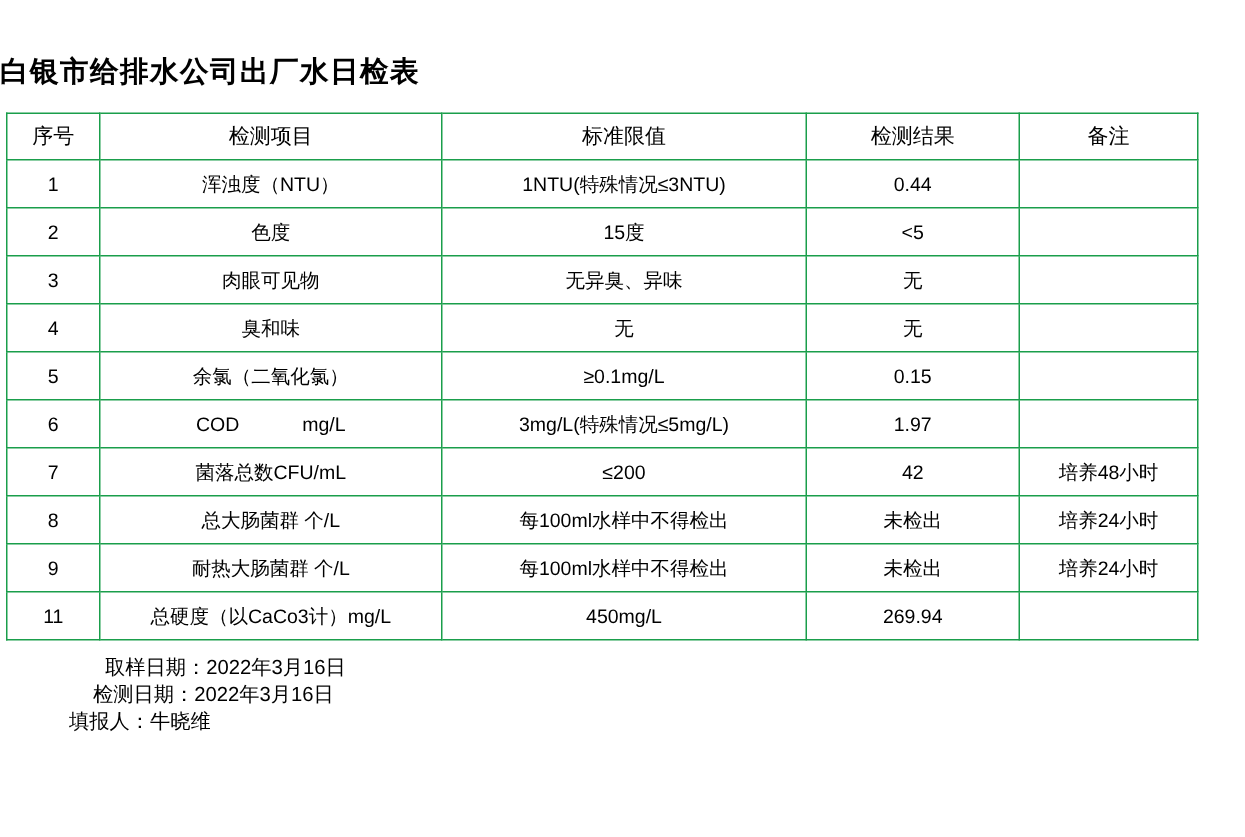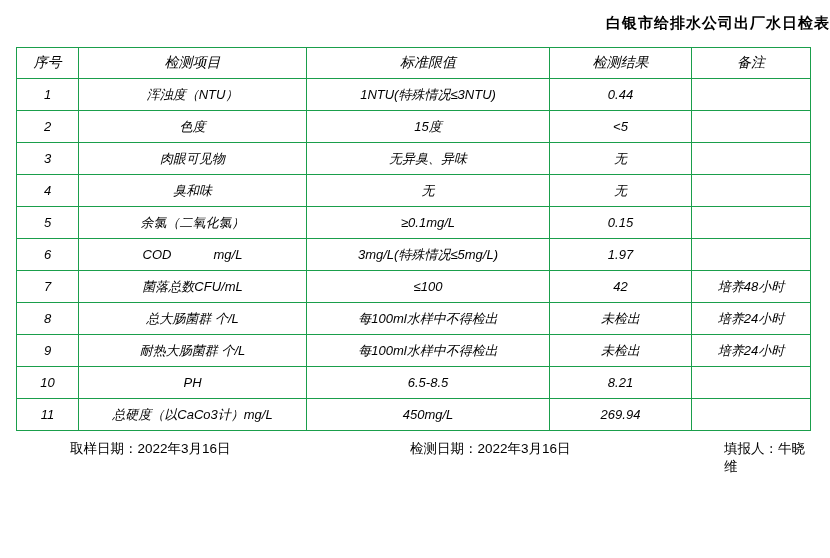--- a/index.html
+++ b/index.html
@@ -14,31 +14,30 @@
     color: #000000;
     overflow: hidden;
   }
   .page {
     position: relative;
     width: 830px;
     height: 558px;
     box-sizing: border-box;
   }
   .doc-title {
-    text-align: right;
-    font-size: 15px;
+    text-align: left;
+    font-size: 19px;
     font-weight: bold;
     letter-spacing: 1px;
-    padding-top: 14px;
+    padding-top: 35px;
     padding-bottom: 14px;
     color: #000;
   }
   .table-wrap {
-    padding: 0 16px;
-    font-style: italic;
+    padding: 0 4px;
   }
   table.report {
     width: 794px;
     border-collapse: collapse;
     table-layout: fixed;
     border: 1px solid #1a9e4b;
   }
   table.report td, table.report th {
     border: 1px solid #1a9e4b;
     text-align: center;
@@ -64,20 +63,21 @@
   }
   .cod-unit {
     display: inline-block;
     padding-left: 42px;
   }
   .footer {
     display: flex;
     padding: 0 22px;
     margin-top: 9px;
     font-size: 13.5px;
+    flex-direction: column;
   }
   .footer .f-sample { width: 300px; text-align: left; padding-left: 48px; }
   .footer .f-test { width: 290px; text-align: left; margin-left: 40px; }
   .footer .f-filler { flex: 1; text-align: left; margin-left: 24px; }
 </style>
 </head>
 <body>
 
 <div class="page">
 
@@ -142,44 +142,37 @@
           <td>
             <span class="cod-label">COD</span><span class="cod-unit">mg/L</span>
           </td>
           <td>3mg/L(特殊情况≤5mg/L)</td>
           <td>1.97</td>
           <td></td>
         </tr>
         <tr>
           <td>7</td>
           <td>菌落总数CFU/mL</td>
-          <td>≤100</td>
+          <td>≤200</td>
           <td>42</td>
           <td>培养48小时</td>
         </tr>
         <tr>
           <td>8</td>
           <td>总大肠菌群 个/L</td>
           <td>每100ml水样中不得检出</td>
           <td>未检出</td>
           <td>培养24小时</td>
         </tr>
         <tr>
           <td>9</td>
           <td>耐热大肠菌群 个/L</td>
           <td>每100ml水样中不得检出</td>
           <td>未检出</td>
           <td>培养24小时</td>
-        </tr>
-        <tr>
-          <td>10</td>
-          <td>PH</td>
-          <td>6.5-8.5</td>
-          <td>8.21</td>
-          <td></td>
         </tr>
         <tr>
           <td>11</td>
           <td>总硬度（以CaCo3计）mg/L</td>
           <td>450mg/L</td>
           <td>269.94</td>
           <td></td>
         </tr>
       </tbody>
     </table>

